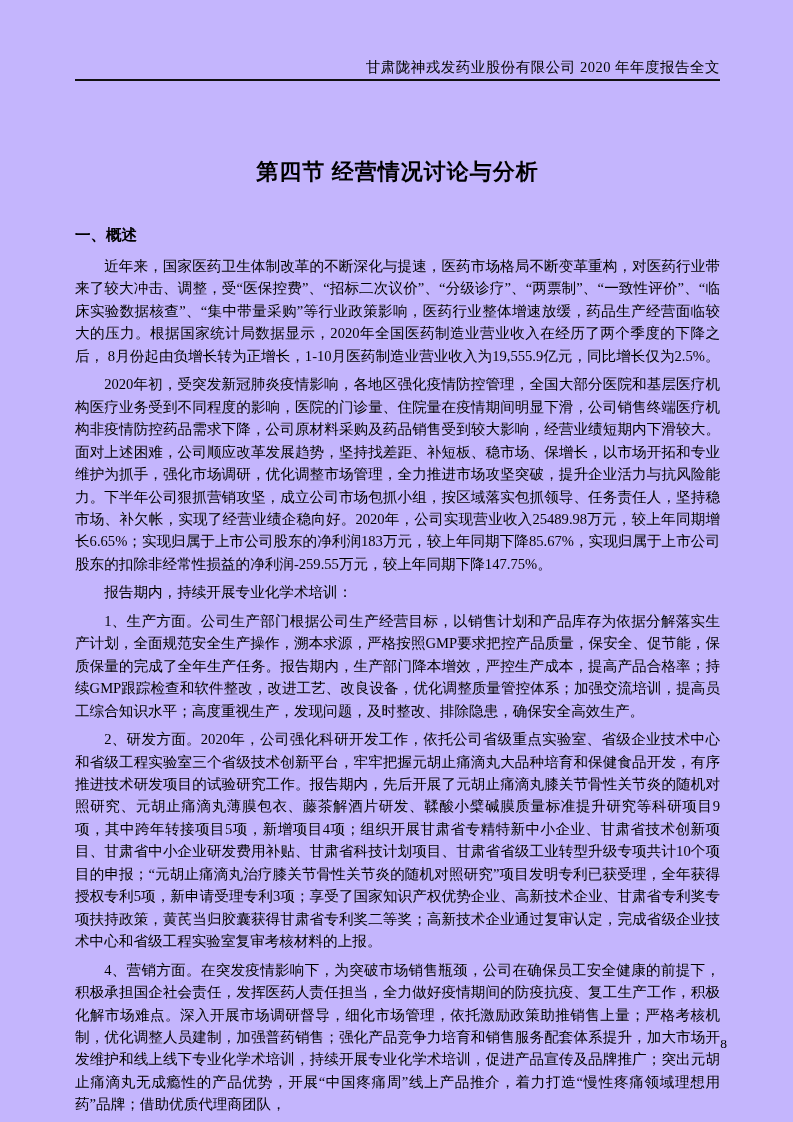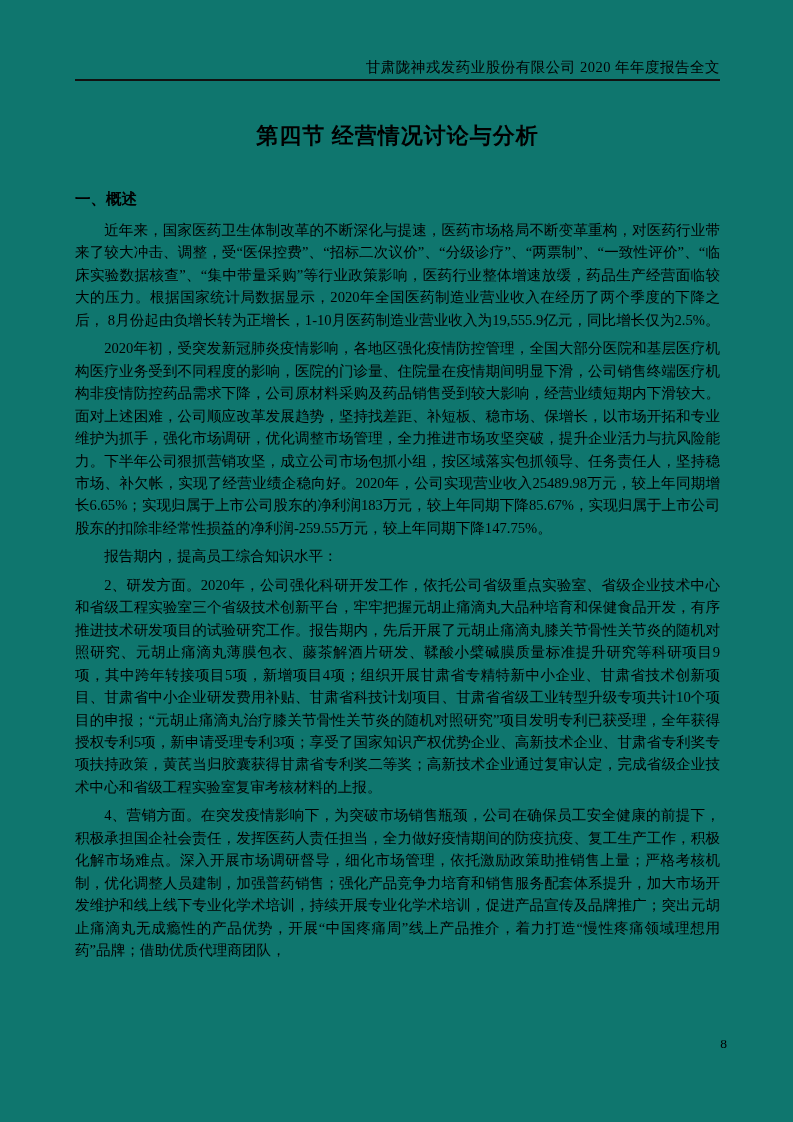--- a/index.html
+++ b/index.html
@@ -5,42 +5,42 @@
   html, body {
     margin: 0;
     padding: 0;
     background: #ffffff;
   }
   .page {
     position: relative;
     width: 793px;
     height: 1122px;
     margin: 0 auto;
-    background: #0f766e;
+    background: #c4b5fd;
     color: #000000;
     font-family: "Liberation Serif", "DejaVu Serif", serif;
     box-sizing: border-box;
     overflow: hidden;
   }
   .content {
     padding: 58px 73px 0 75px;
   }
   .doc-header {
     text-align: right;
     font-size: 14.5px;
     letter-spacing: 0.5px;
     padding-bottom: 3px;
     border-bottom: 2.5px solid #111111;
     line-height: 18px;
   }
   .chapter-title {
     text-align: center;
     font-size: 22px;
     font-weight: bold;
-    margin: 40px 0 0 0;
+    margin: 76px 0 0 0;
     letter-spacing: 1px;
     line-height: 30px;
   }
   .section-heading {
     font-size: 15.5px;
     font-weight: bold;
     margin: 38px 0 1px 0;
     line-height: 20px;
   }
   .body-text {
@@ -69,21 +69,22 @@
 
     <div class="doc-header">甘肃陇神戎发药业股份有限公司 2020 年年度报告全文</div>
 
     <h1 class="chapter-title">第四节 经营情况讨论与分析</h1>
 
     <h2 class="section-heading">一、概述</h2>
 
     <div class="body-text">
       <p>近年来，国家医药卫生体制改革的不断深化与提速，医药市场格局不断变革重构，对医药行业带来了较大冲击、调整，受“医保控费”、“招标二次议价”、“分级诊疗”、“两票制”、“一致性评价”、“临床实验数据核查”、“集中带量采购”等行业政策影响，医药行业整体增速放缓，药品生产经营面临较大的压力。根据国家统计局数据显示，2020年全国医药制造业营业收入在经历了两个季度的下降之后， 8月份起由负增长转为正增长，1-10月医药制造业营业收入为19,555.9亿元，同比增长仅为2.5%。</p>
       <p>2020年初，受突发新冠肺炎疫情影响，各地区强化疫情防控管理，全国大部分医院和基层医疗机构医疗业务受到不同程度的影响，医院的门诊量、住院量在疫情期间明显下滑，公司销售终端医疗机构非疫情防控药品需求下降，公司原材料采购及药品销售受到较大影响，经营业绩短期内下滑较大。面对上述困难，公司顺应改革发展趋势，坚持找差距、补短板、稳市场、保增长，以市场开拓和专业维护为抓手，强化市场调研，优化调整市场管理，全力推进市场攻坚突破，提升企业活力与抗风险能力。下半年公司狠抓营销攻坚，成立公司市场包抓小组，按区域落实包抓领导、任务责任人，坚持稳市场、补欠帐，实现了经营业绩企稳向好。2020年，公司实现营业收入25489.98万元，较上年同期增长6.65%；实现归属于上市公司股东的净利润183万元，较上年同期下降85.67%，实现归属于上市公司股东的扣除非经常性损益的净利润-259.55万元，较上年同期下降147.75%。</p>
-      <p>报告期内，提高员工综合知识水平：</p>
+      <p>报告期内，持续开展专业化学术培训：</p>
+      <p>1、生产方面。公司生产部门根据公司生产经营目标，以销售计划和产品库存为依据分解落实生产计划，全面规范安全生产操作，溯本求源，严格按照GMP要求把控产品质量，保安全、促节能，保质保量的完成了全年生产任务。报告期内，生产部门降本增效，严控生产成本，提高产品合格率；持续GMP跟踪检查和软件整改，改进工艺、改良设备，优化调整质量管控体系；加强交流培训，提高员工综合知识水平；高度重视生产，发现问题，及时整改、排除隐患，确保安全高效生产。</p>
       <p>2、研发方面。2020年，公司强化科研开发工作，依托公司省级重点实验室、省级企业技术中心和省级工程实验室三个省级技术创新平台，牢牢把握元胡止痛滴丸大品种培育和保健食品开发，有序推进技术研发项目的试验研究工作。报告期内，先后开展了元胡止痛滴丸膝关节骨性关节炎的随机对照研究、元胡止痛滴丸薄膜包衣、藤茶解酒片研发、鞣酸小檗碱膜质量标准提升研究等科研项目9项，其中跨年转接项目5项，新增项目4项；组织开展甘肃省专精特新中小企业、甘肃省技术创新项目、甘肃省中小企业研发费用补贴、甘肃省科技计划项目、甘肃省省级工业转型升级专项共计10个项目的申报；“元胡止痛滴丸治疗膝关节骨性关节炎的随机对照研究”项目发明专利已获受理，全年获得授权专利5项，新申请受理专利3项；享受了国家知识产权优势企业、高新技术企业、甘肃省专利奖专项扶持政策，黄芪当归胶囊获得甘肃省专利奖二等奖；高新技术企业通过复审认定，完成省级企业技术中心和省级工程实验室复审考核材料的上报。</p>
       <p>4、营销方面。在突发疫情影响下，为突破市场销售瓶颈，公司在确保员工安全健康的前提下，积极承担国企社会责任，发挥医药人责任担当，全力做好疫情期间的防疫抗疫、复工生产工作，积极化解市场难点。深入开展市场调研督导，细化市场管理，依托激励政策助推销售上量；严格考核机制，优化调整人员建制，加强普药销售；强化产品竞争力培育和销售服务配套体系提升，加大市场开发维护和线上线下专业化学术培训，持续开展专业化学术培训，促进产品宣传及品牌推广；突出元胡止痛滴丸无成瘾性的产品优势，开展“中国疼痛周”线上产品推介，着力打造“慢性疼痛领域理想用药”品牌；借助优质代理商团队，</p>
     </div>
 
   </div>
 
   <div class="page-number">8</div>
 </div>
 
 </body></html>

